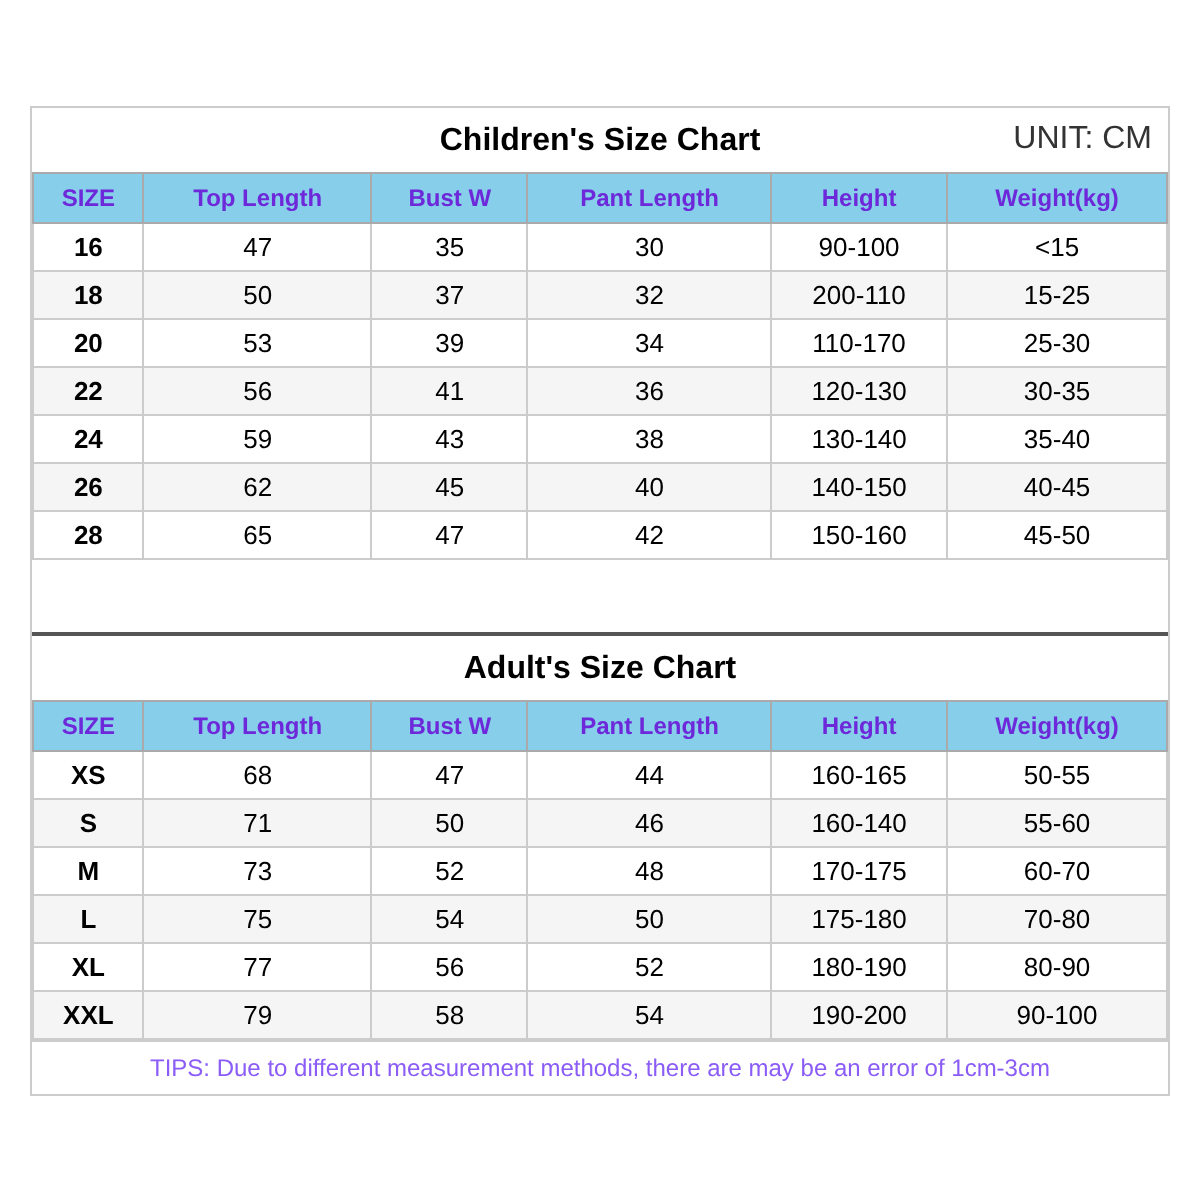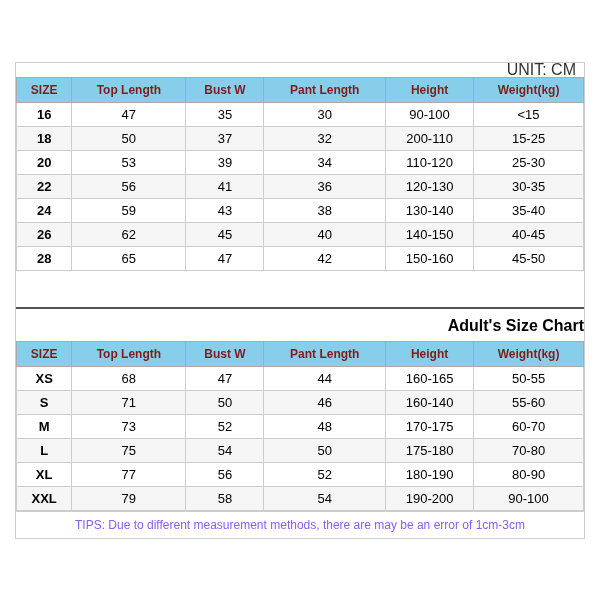--- a/index.html
+++ b/index.html
@@ -33,41 +33,41 @@
       font-size: 16px;
       font-weight: normal;
       color: #333;
     }
     table {
       width: 100%;
       border-collapse: collapse;
     }
     th {
       background: #87CEEB;
-      color: #7f1d1d;
+      color: #6d28d9;
       font-weight: bold;
       text-align: center;
       padding: 5px 4px;
       border: 1px solid #aaa;
       font-size: 12px;
     }
     td {
       text-align: center;
       padding: 4px 4px;
       border: 1px solid #ccc;
       font-size: 13px;
     }
     tr:nth-child(even) td {
       background: #f5f5f5;
     }
     tr:nth-child(odd) td {
       background: #fff;
     }
     .adult-section-title {
-      text-align: right;
+      text-align: center;
       font-weight: bold;
       font-size: 16px;
       padding: 8px 0 6px 0;
       background: #fff;
       border-top: 2px solid #555;
       margin-top: 36px;
     }
     .tips {
       padding: 6px 8px;
       font-size: 12px;
@@ -79,20 +79,21 @@
     .size-col {
       font-weight: bold;
     }
   </style>
 </head>
 <body>
 
 <div class="container">
 
   <div class="section-title">
+    <span>Children's Size Chart</span>
     <span class="unit-label">UNIT: CM</span>
   </div>
 
   <table>
     <thead>
       <tr>
         <th>SIZE</th>
         <th>Top Length</th>
         <th>Bust W</th>
         <th>Pant Length</th>
@@ -115,21 +116,21 @@
           <td>37</td>
           <td>32</td>
           <td>200-110</td>
           <td>15-25</td>
         </tr>
         <tr>
           <td class="size-col">20</td>
           <td>53</td>
           <td>39</td>
           <td>34</td>
-          <td>110-120</td>
+          <td>110-170</td>
           <td>25-30</td>
         </tr>
         <tr>
           <td class="size-col">22</td>
           <td>56</td>
           <td>41</td>
           <td>36</td>
           <td>120-130</td>
           <td>30-35</td>
         </tr>

